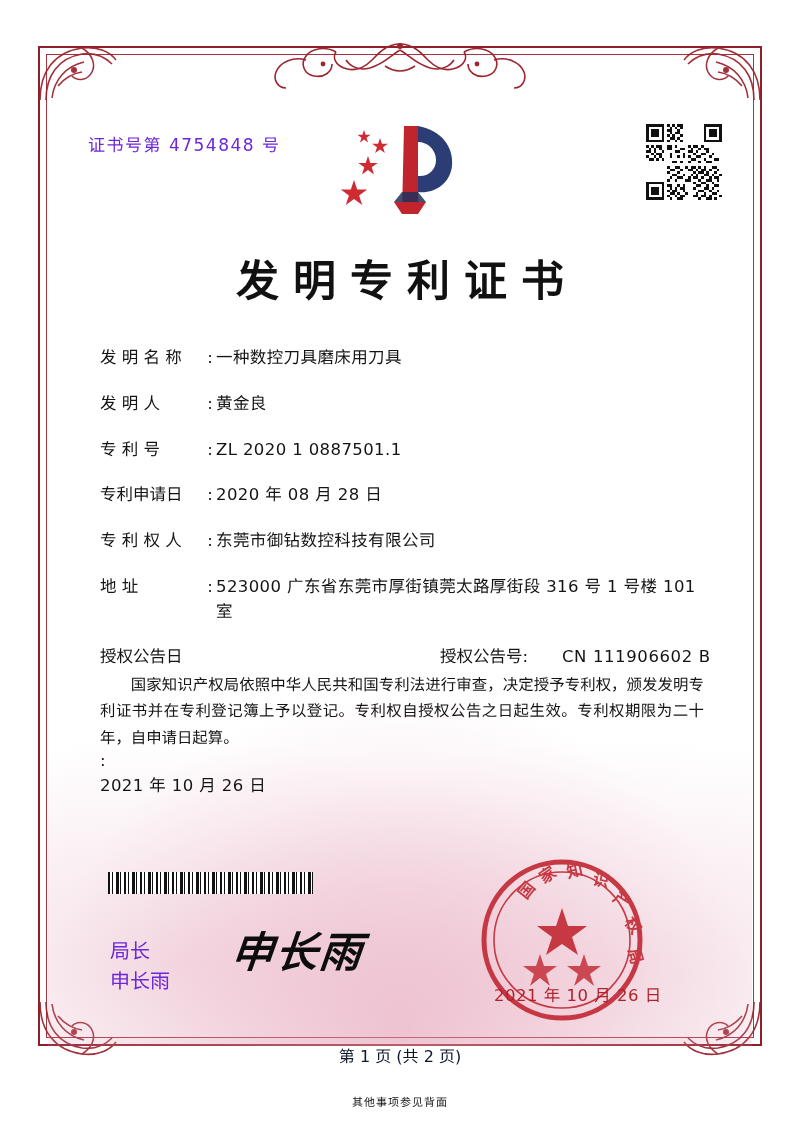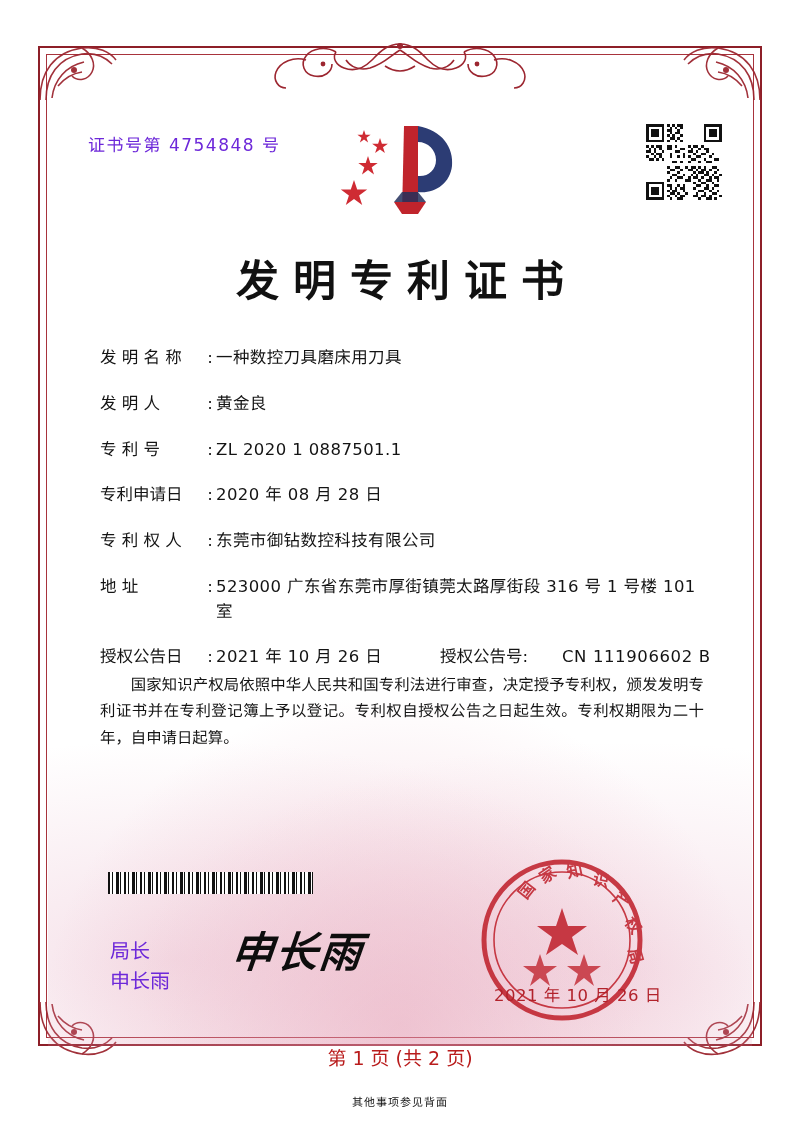--- a/index.html
+++ b/index.html
@@ -148,21 +148,21 @@
   .row .colon {
     flex: 0 0 12px;
     text-align: center;
   }
   .row .val {
     flex: 1 1 auto;
     font-family: "DejaVu Sans", "Liberation Sans", sans-serif;
     letter-spacing: .4px;
   }
   .row.addr .val { max-width: 490px; }
-  .row.two-col { position: relative; }
+  .row.two-col { position: relative; flex-direction: column; }
   .row.two-col .val2-label {
     position: absolute;
     left: 340px;
     top: 0;
     white-space: nowrap;
   }
   .row.two-col .val2 {
     position: absolute;
     left: 462px;
     top: 0;
@@ -245,22 +245,22 @@
     letter-spacing: .5px;
   }
 
   
   .page-no {
     position: absolute;
     left: 0;
     right: 0;
     top: 1043px;
     text-align: center;
-    font-size: 19px;
-    color: #b91c1c;
+    font-size: 16px;
+    color: #0f172a;
   }
   .foot-note {
     position: absolute;
     left: 0;
     right: 0;
     top: 1093px;
     text-align: center;
     font-size: 11px;
     color: #161616;
     letter-spacing: 1px;

